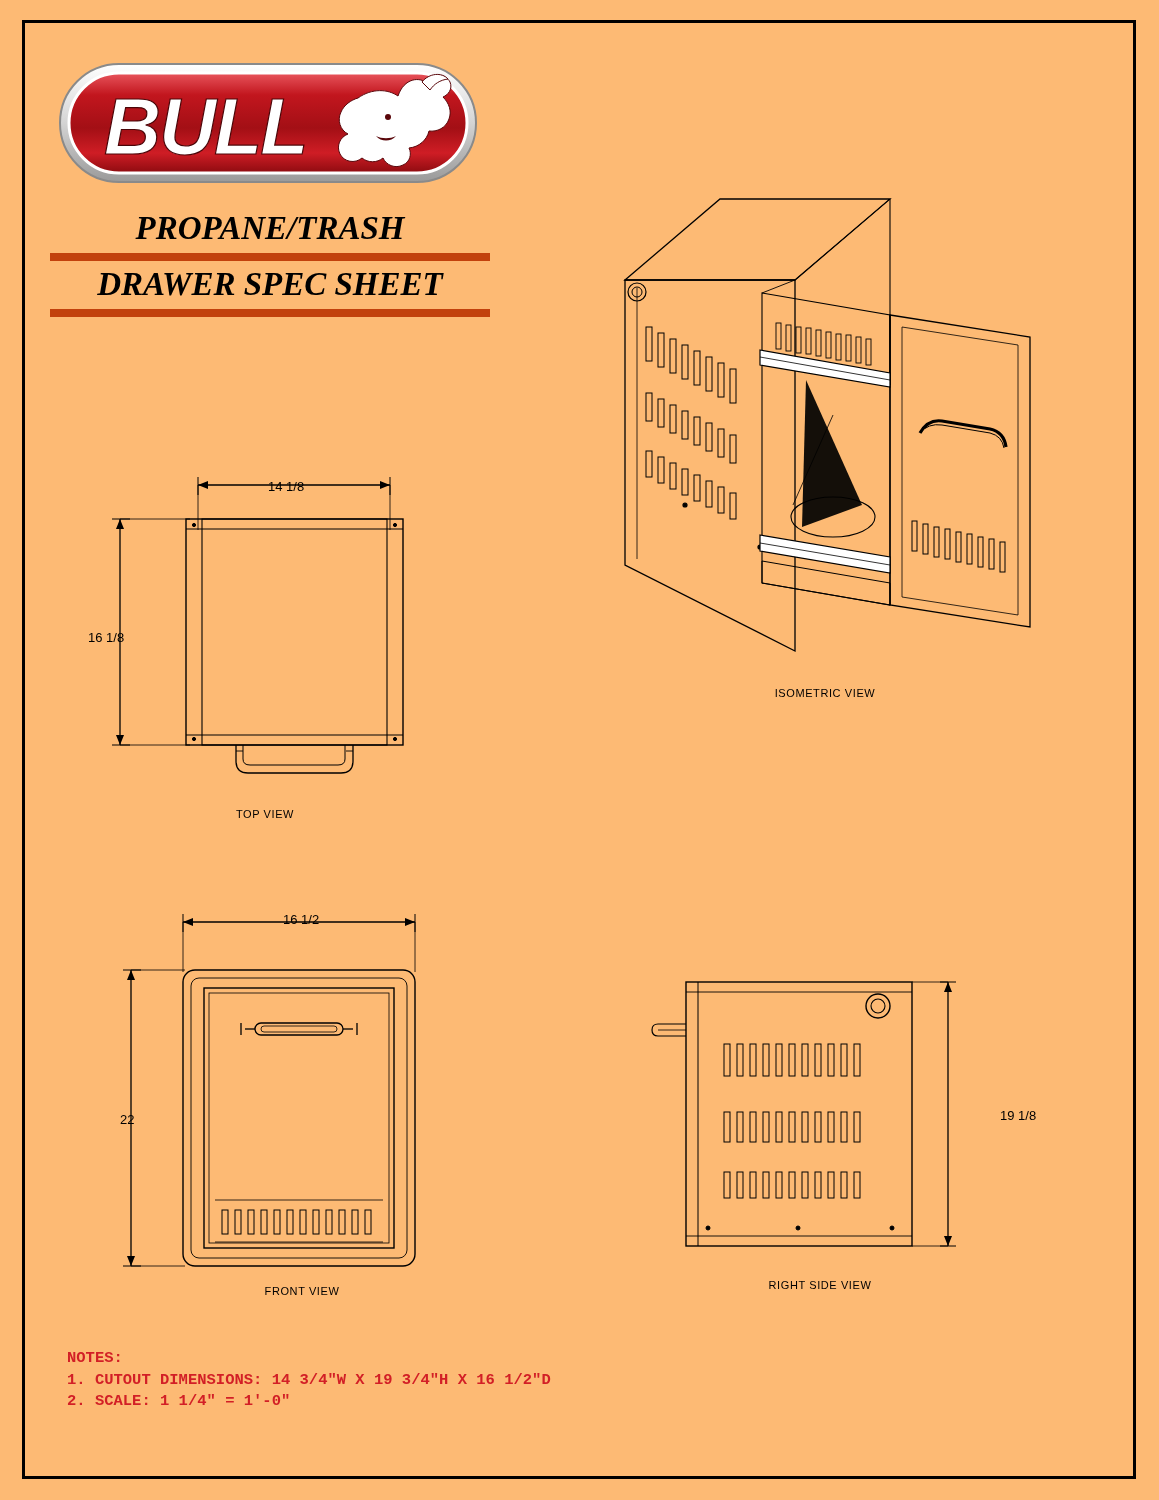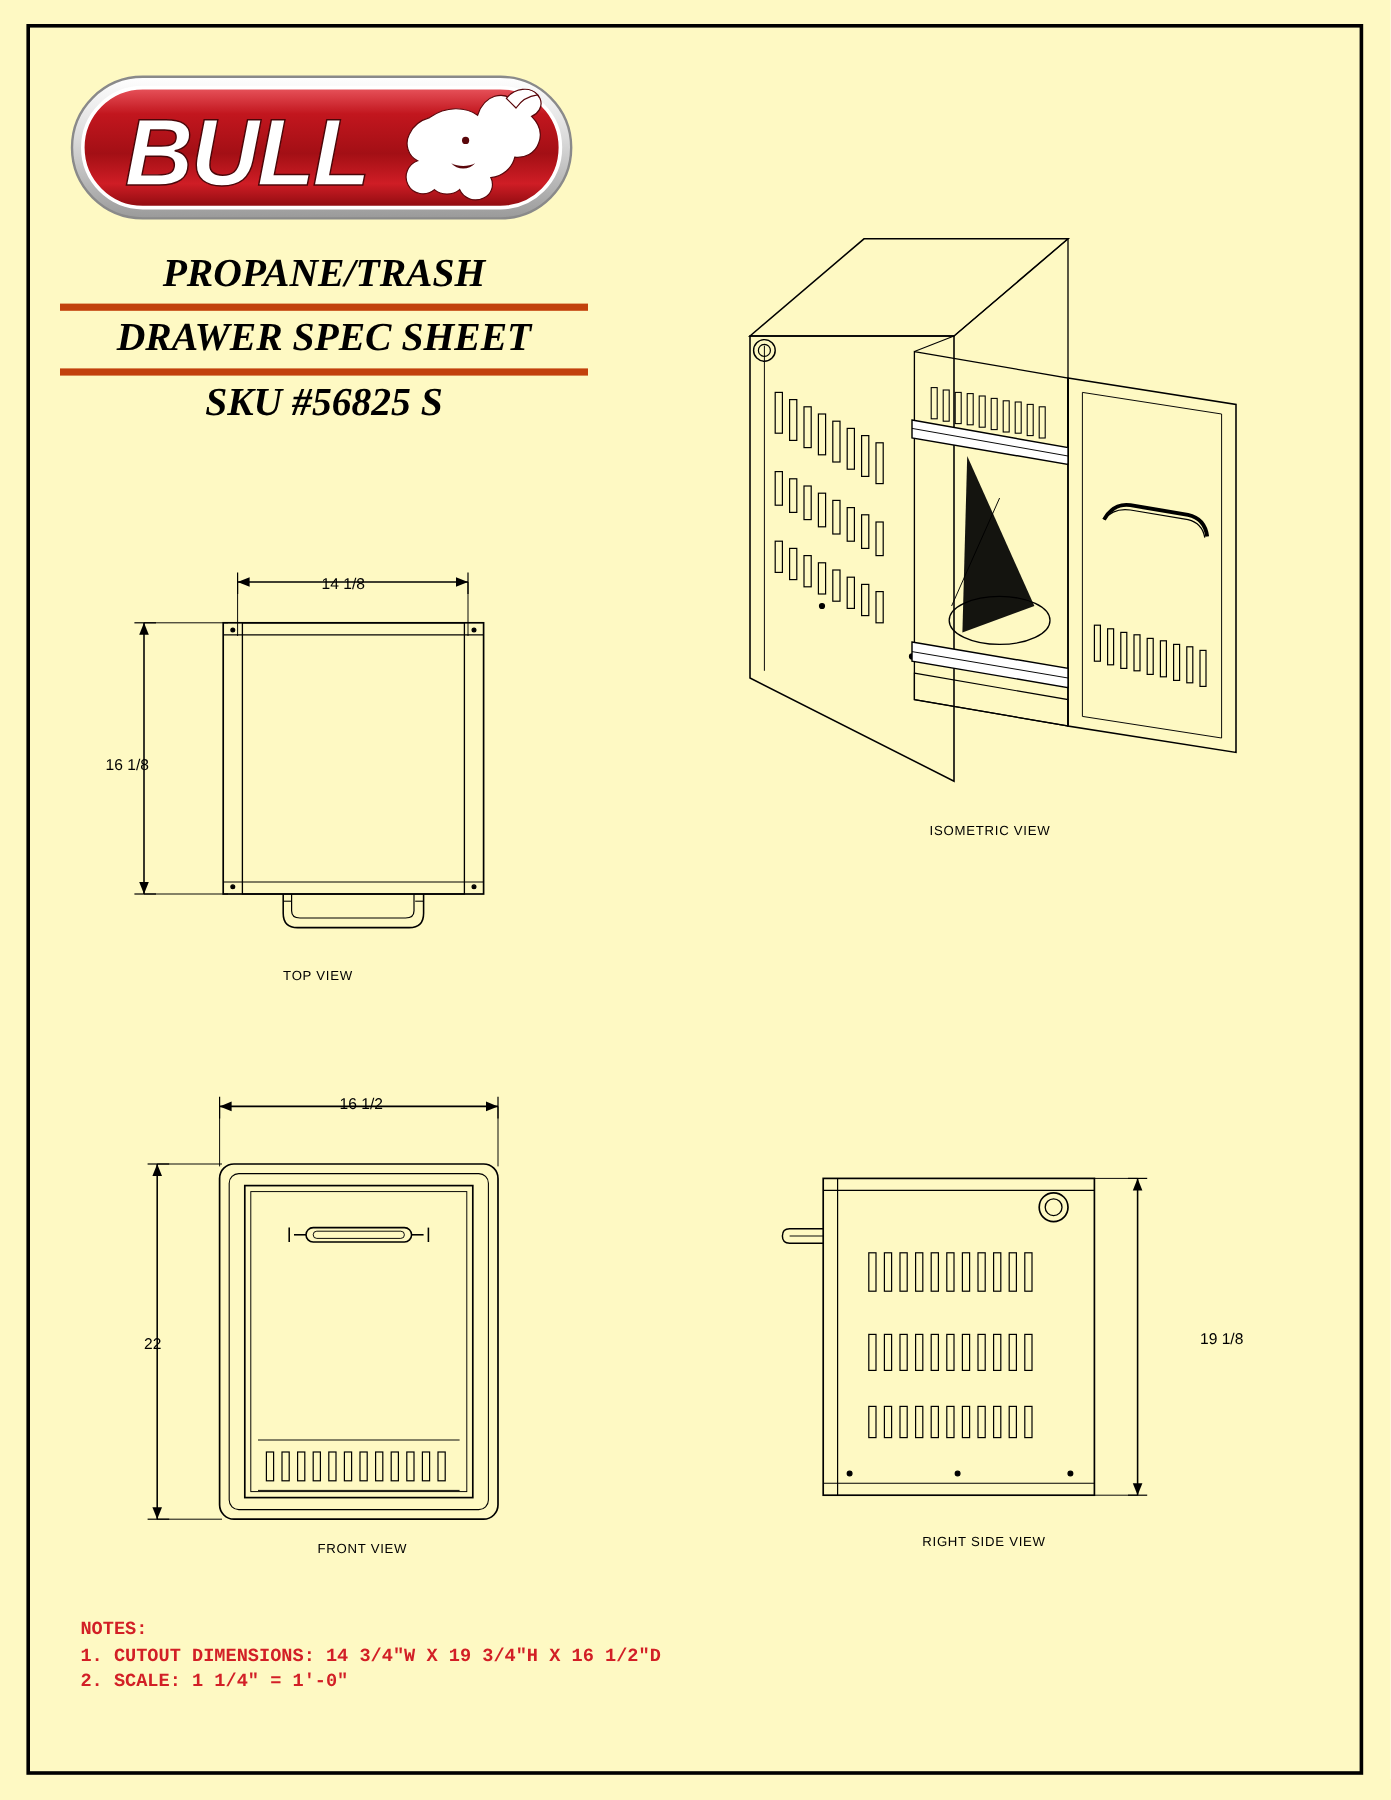--- a/index.html
+++ b/index.html
@@ -4,21 +4,21 @@
 <style>
   html, body {
     margin: 0;
     padding: 0;
     background: #ffffff;
   }
   .sheet {
     position: relative;
     width: 1159px;
     height: 1500px;
-    background: #fef9c3;
+    background: #fdba74;
     font-family: "Liberation Sans", sans-serif;
     overflow: hidden;
   }
   .border-outer {
     position: absolute;
     left: 22px;
     top: 20px;
     width: 1114px;
     height: 1459px;
     border: 3px solid #000000;
@@ -41,21 +41,21 @@
     text-align: center;
     font-family: "Liberation Serif", serif;
     font-style: italic;
     font-weight: bold;
     font-size: 33px;
     line-height: 47px;
     color: #000;
   }
   .logo-title .ln {
     display: block;
-    border-bottom: 6px solid #c2410c;
+    border-bottom: 8px solid #c2410c;
     padding-bottom: 1px;
   }
 
   
   .view-label {
     position: absolute;
     font-size: 11px;
     letter-spacing: 0.6px;
     color: #000;
     text-align: center;
@@ -117,21 +117,20 @@
       <g fill="#5a070b">
         <circle cx="330" cy="55" r="3"></circle>
         <path d="M318 74 c6 3 14 3 20 0 c-5 6 -15 6 -20 0 z"></path>
       </g>
     </svg>
   </div>
 
   <div class="logo-title">
     <span class="ln">PROPANE/TRASH</span>
     <span class="ln">DRAWER SPEC SHEET</span>
-    <span>SKU #56825 S</span>
   </div>
 
   <div style="position:absolute; left:85px; top:455px; width:360px; height:330px;">
     <svg width="360" height="330" viewBox="0 0 360 330" stroke="#000" fill="none">
 
       <line x1="113" y1="30" x2="305" y2="30" stroke-width="1.3"></line>
       <path d="M113 30 l10 -4 l0 8 z" fill="#000" stroke="none"></path>
       <path d="M305 30 l-10 -4 l0 8 z" fill="#000" stroke="none"></path>
       <line x1="113" y1="22" x2="113" y2="40" stroke-width="1"></line>
       <line x1="305" y1="22" x2="305" y2="40" stroke-width="1"></line>

